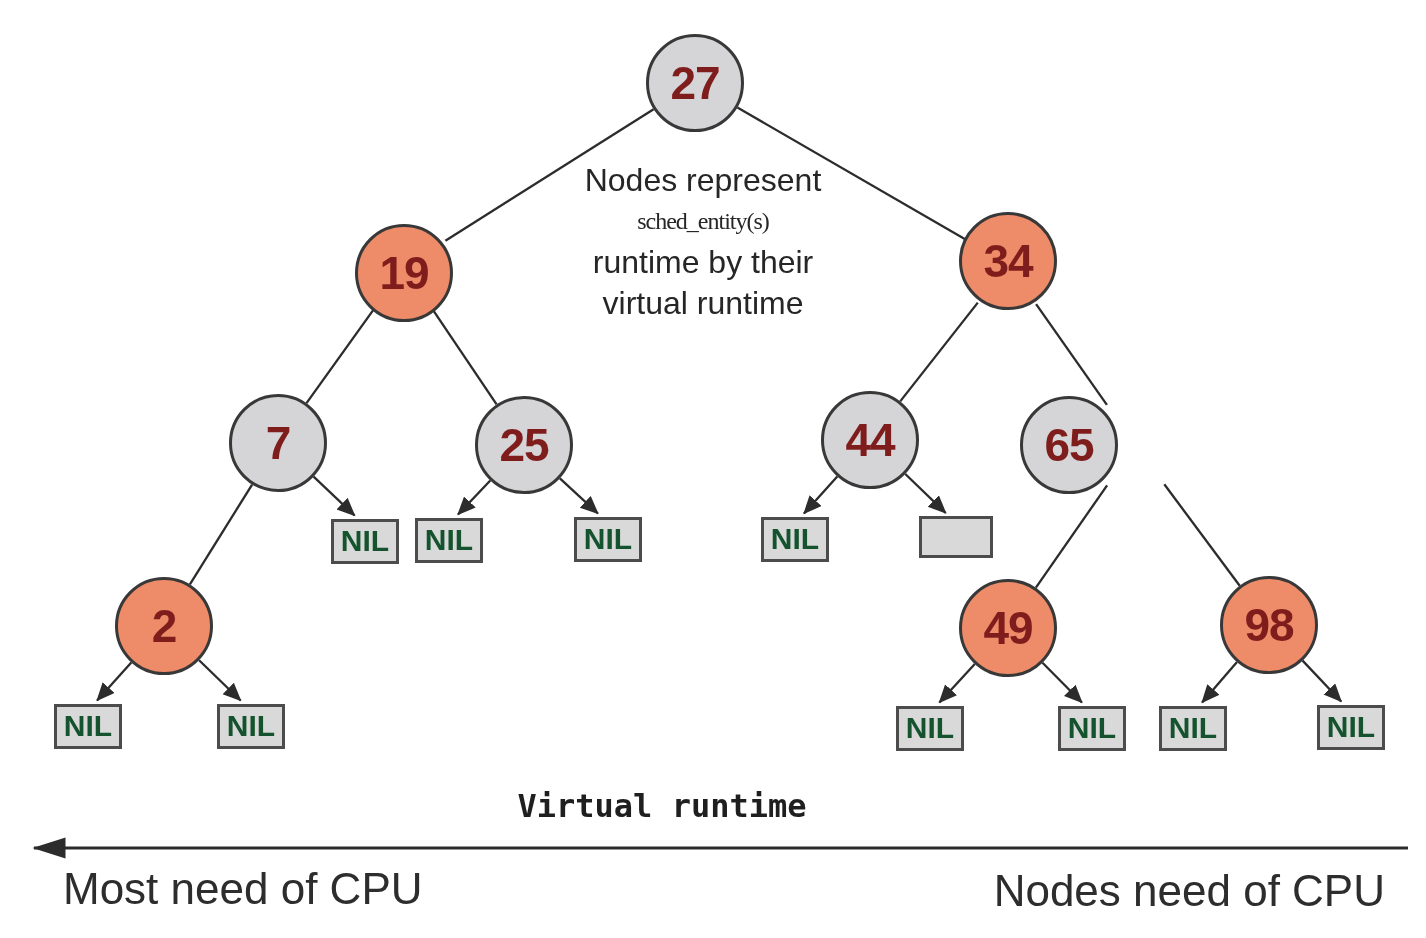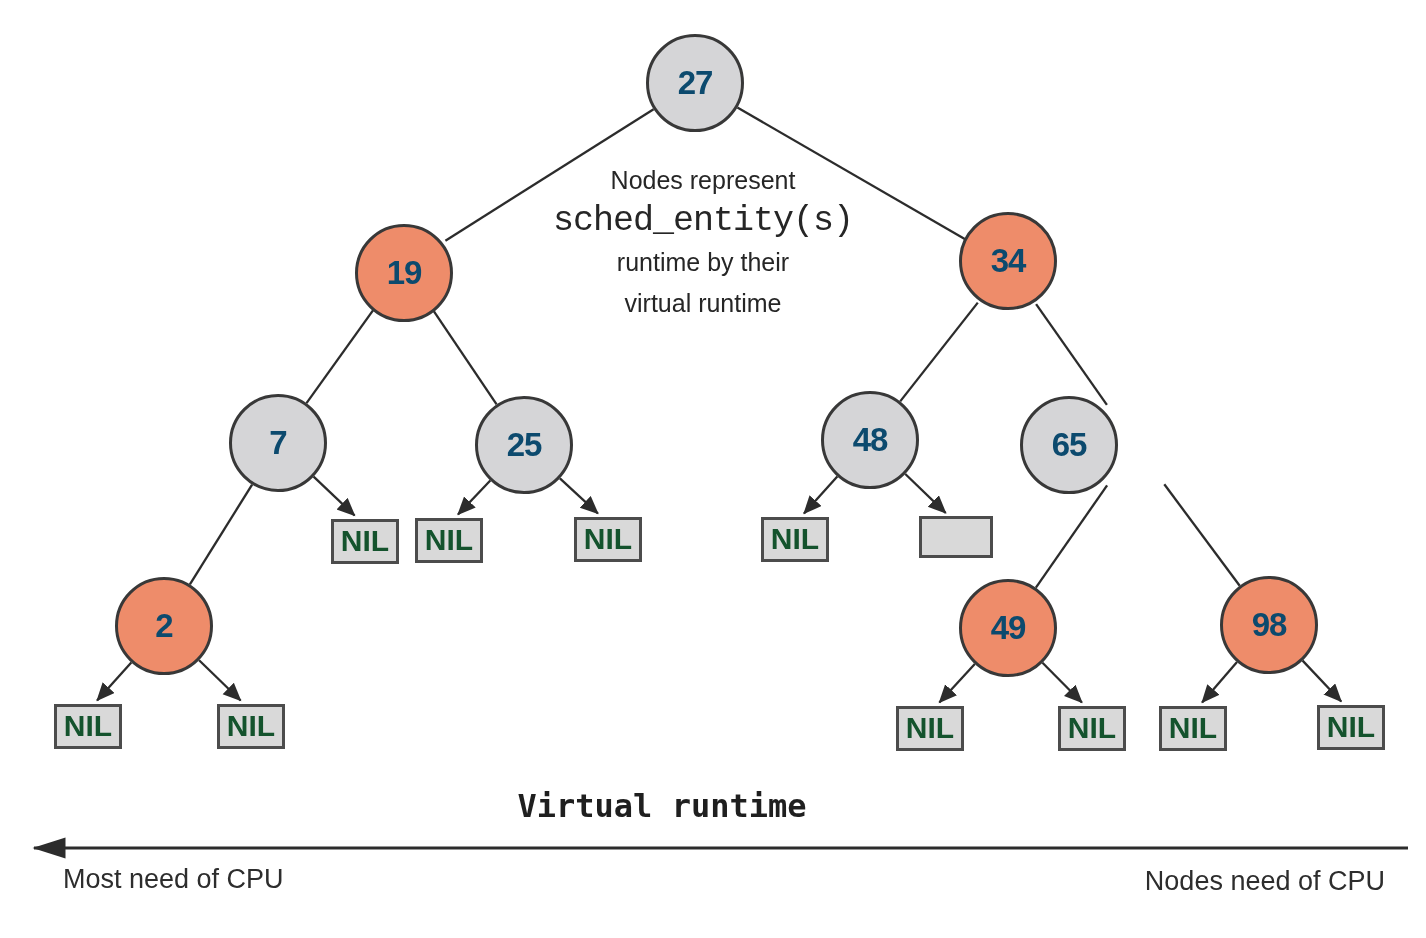--- a/index.html
+++ b/index.html
@@ -15,46 +15,46 @@
   html,body{margin:0;padding:0;background:#ffffff;}
   .stage{
     position:relative;width:1426px;height:938px;background:#ffffff;
     font-family:"Liberation Sans", sans-serif;overflow:hidden;
   }
   .edge-layer{position:absolute;left:0;top:0;width:1426px;height:938px;}
   .node{
     position:absolute;border-radius:50%;
     border:3px solid var(--node-border);
     display:flex;align-items:center;justify-content:center;
-    font-size:33px;font-weight:600;color:#0c4a6e;
+    font-size:46px;font-weight:600;color:#7f1d1d;
     box-sizing:border-box;letter-spacing:-1px;
   }
   .node.red{background:var(--red-node);}
   .node.black{background:var(--black-node);}
   .leaf{
     position:absolute;box-sizing:border-box;
     border:3px solid var(--leaf-border);
     background:var(--leaf-fill);
     display:flex;align-items:center;justify-content:center;
     font-size:30px;font-weight:700;color:#14532d;letter-spacing:0;
   }
   .annotation{
     position:absolute;left:703px;top:160px;transform:translateX(-50%);
     text-align:center;line-height:41px;color:var(--ink);width:440px;
   }
-  .annotation .line{display:block;font-size:25px;}
+  .annotation .line{display:block;font-size:32px;}
   .annotation .mono{
-    font-family:Liberation Mono, monospace;font-size:35px;letter-spacing:-1px;
+    font-family:Liberation Serif, serif;font-size:24px;letter-spacing:-1px;
   }
   .axis-title{
     position:absolute;left:662px;top:787px;transform:translateX(-50%);
     font-family:"DejaVu Sans Mono", monospace;font-weight:700;
     font-size:32px;color:#1f1f1f;white-space:nowrap;
   }
-  .axis-label{position:absolute;font-size:27px;color:#2d2d2d;white-space:nowrap;}
+  .axis-label{position:absolute;font-size:44px;color:#2d2d2d;white-space:nowrap;}
   .axis-label.left{left:63px;top:864px;}
   .axis-label.right{right:41px;top:866px;}
 </style>
 </head>
 <body>
 
 <div class="stage">
 
   <svg class="edge-layer" viewBox="0 0 1426 938" xmlns="http://www.w3.org/2000/svg">
     <defs>
@@ -91,21 +91,21 @@
         <line x1="1408" y1="848" x2="34" y2="848" stroke="#2c2c2c" stroke-width="3" marker-end="url(#axis-ah)"></line>
       </g>
   </svg>
 
   <div id="node-layer">
       <div class="node black" style="left: 646px; top: 34px; width: 98px; height: 98px;">27</div>
       <div class="node red" style="left: 355px; top: 224px; width: 98px; height: 98px;">19</div>
       <div class="node red" style="left: 959px; top: 212px; width: 98px; height: 98px;">34</div>
       <div class="node black" style="left: 229px; top: 394px; width: 98px; height: 98px;">7</div>
       <div class="node black" style="left: 475px; top: 396px; width: 98px; height: 98px;">25</div>
-      <div class="node black" style="left: 821px; top: 391px; width: 98px; height: 98px;">48</div>
+      <div class="node black" style="left: 821px; top: 391px; width: 98px; height: 98px;">44</div>
       <div class="node black" style="left: 1020px; top: 396px; width: 98px; height: 98px;">65</div>
       <div class="node red" style="left: 115px; top: 577px; width: 98px; height: 98px;">2</div>
       <div class="node red" style="left: 959px; top: 579px; width: 98px; height: 98px;">49</div>
       <div class="node red" style="left: 1220px; top: 576px; width: 98px; height: 98px;">98</div>
       <div class="leaf" style="left: 331px; top: 518.5px; width: 68px; height: 45px;">NIL</div>
       <div class="leaf" style="left: 415px; top: 517.5px; width: 68px; height: 45px;">NIL</div>
       <div class="leaf" style="left: 574px; top: 516.5px; width: 68px; height: 45px;">NIL</div>
       <div class="leaf" style="left: 761px; top: 516.5px; width: 68px; height: 45px;">NIL</div>
       <div class="leaf" style="left: 919px; top: 516px; width: 74px; height: 42px;"></div>
       <div class="leaf" style="left: 54px; top: 703.5px; width: 68px; height: 45px;">NIL</div>

